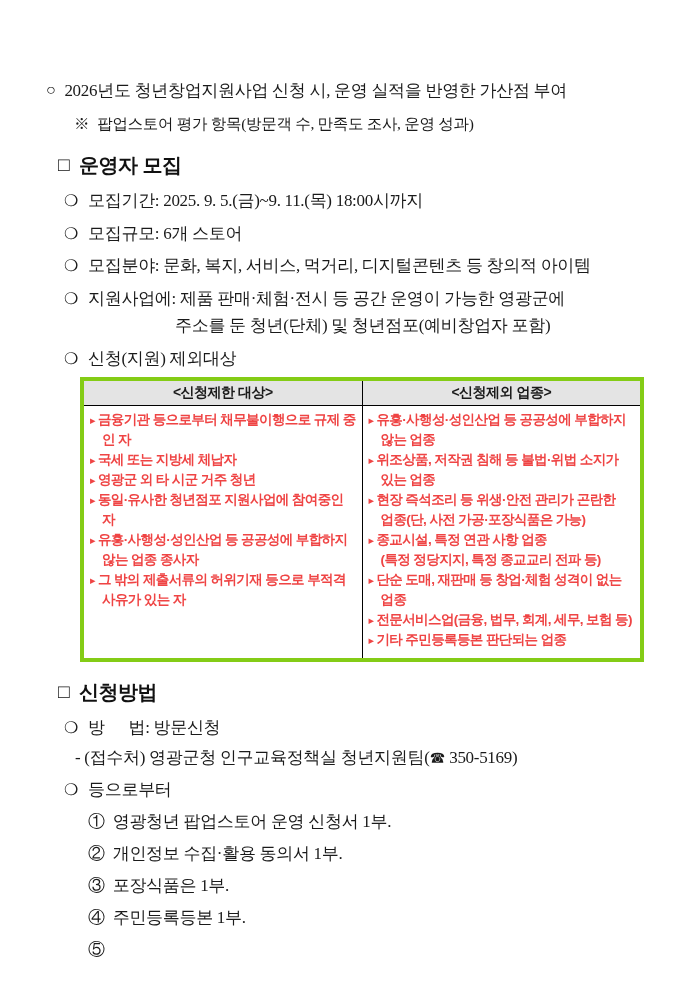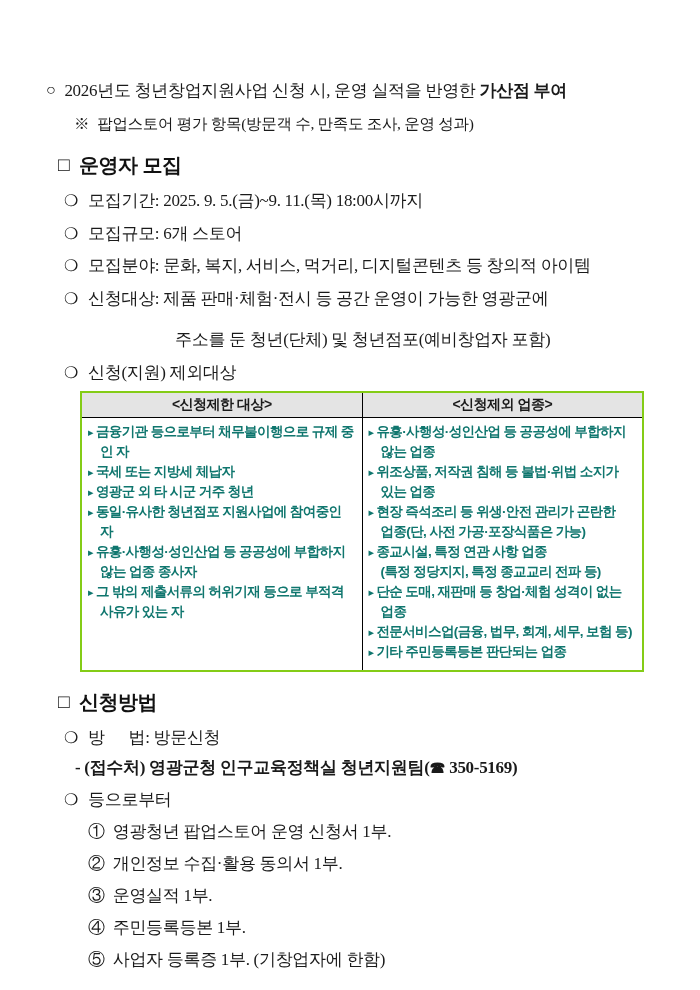--- a/index.html
+++ b/index.html
@@ -22,21 +22,21 @@
   .line { line-height: 1.25; }
 
   
   .intro-line {
     display: flex;
     align-items: flex-start;
     gap: 9px;
     letter-spacing: -0.3px;
   }
   .intro-line .bullet-circle { font-size: 16px; line-height: 1.3; }
-  .intro-bold { font-weight: bold; }
+  .intro-bold { font-weight: normal; }
 
   .note-line {
     margin: 13px 0 0 28px;
     font-size: 15.5px;
     letter-spacing: -0.3px;
     display: flex;
     gap: 8px;
   }
 
   
@@ -67,35 +67,35 @@
     gap: 10px;
     letter-spacing: -0.3px;
     line-height: 1.25;
   }
   .item .bullet-bold-circle {
     font-size: 16px;
     line-height: 1.35;
   }
   .item .cont-line {
     margin-left: 87px;
-    margin-top: 20px;
+    margin-top: 6px;
   }
 
   
   .excl-table {
     margin: 8px 0 0 22px;
     width: 564px;
     border-collapse: collapse;
     table-layout: fixed;
     font-family: "Liberation Sans", "DejaVu Sans", sans-serif;
   }
   .excl-table th, .excl-table td {
     border: 1px solid #000;
   }
-  .excl-table { border: 2px solid #84cc16; margin-left: 34px; }
+  .excl-table { border: 4px solid #84cc16; margin-left: 34px; }
   .excl-table th {
     background: #e4e4e4;
     font-size: 14px;
     font-weight: bold;
     letter-spacing: -0.5px;
     padding: 3px 2px;
     height: 18px;
   }
   .excl-table td {
     vertical-align: top;
@@ -103,31 +103,30 @@
     padding: 4px 4px 6px 6px;
     height: 242px;
   }
   .t-item {
     font-size: 13.5px;
     font-weight: bold;
     letter-spacing: -0.6px;
     line-height: 20px;
     padding-left: 12px;
     text-indent: -12px;
-    color: #0f766e;
+    color: #ef4444;
   }
   .t-item .t-text { white-space: pre-line; }
   .t-item .tri { font-size: 11px; margin-right: 3px; }
 
   
   .dash-line {
     margin: 8px 0 8px 29px;
     letter-spacing: -0.3px;
     line-height: 1.25;
-    font-weight: bold;
   }
   .phone-icon { font-size: 16px; }
   .prewrap { white-space: pre-wrap; }
 
   .doc-item {
     margin: 10px 0 0 42px;
     letter-spacing: -0.3px;
     line-height: 1.3;
     display: flex;
     gap: 8px;
@@ -165,21 +164,21 @@
   </div>
 
   <div class="item">
     <span class="bullet-bold-circle">❍</span>
     <span>모집분야: 문화, 복지, 서비스, 먹거리, 디지털콘텐츠 등 창의적 아이템</span>
   </div>
 
   <div class="item">
     <span class="bullet-bold-circle">❍</span>
     <span>
-      <span>신청대상: 제품 판매·체험·전시 등 공간 운영이 가능한 영광군에</span>
+      <span>지원사업에: 제품 판매·체험·전시 등 공간 운영이 가능한 영광군에</span>
       <div class="cont-line">주소를 둔 청년(단체) 및 청년점포(예비창업자 포함)</div>
     </span>
   </div>
 
   <div class="item">
     <span class="bullet-bold-circle">❍</span>
     <span>신청(지원) 제외대상</span>
   </div>
 
   <table class="excl-table">
@@ -241,24 +240,23 @@
   <div class="doc-item">
     <span class="circ-num">①</span>
     <span>영광청년 팝업스토어 운영 신청서 1부.</span>
   </div>
   <div class="doc-item">
     <span class="circ-num">②</span>
     <span>개인정보 수집·활용 동의서 1부.</span>
   </div>
   <div class="doc-item">
     <span class="circ-num">③</span>
-    <span>운영실적 1부.</span>
+    <span>포장식품은 1부.</span>
   </div>
   <div class="doc-item">
     <span class="circ-num">④</span>
     <span>주민등록등본 1부.</span>
   </div>
   <div class="doc-item">
     <span class="circ-num">⑤</span>
-    <span>사업자 등록증 1부. (기창업자에 한함)</span>
   </div>
 
 </div>
 
 </body></html>

